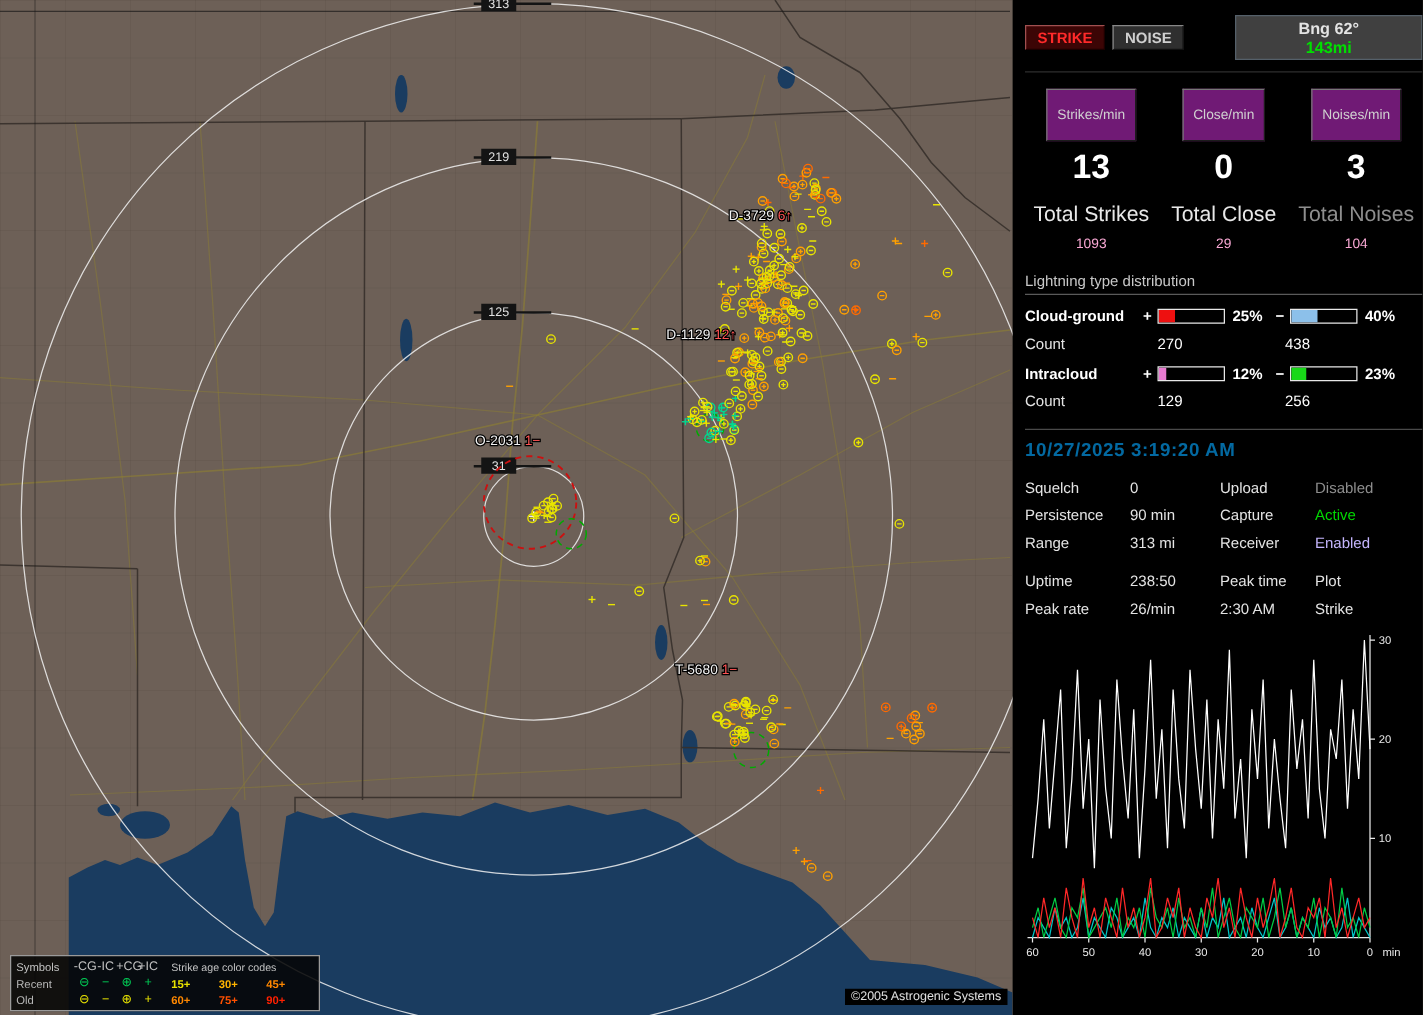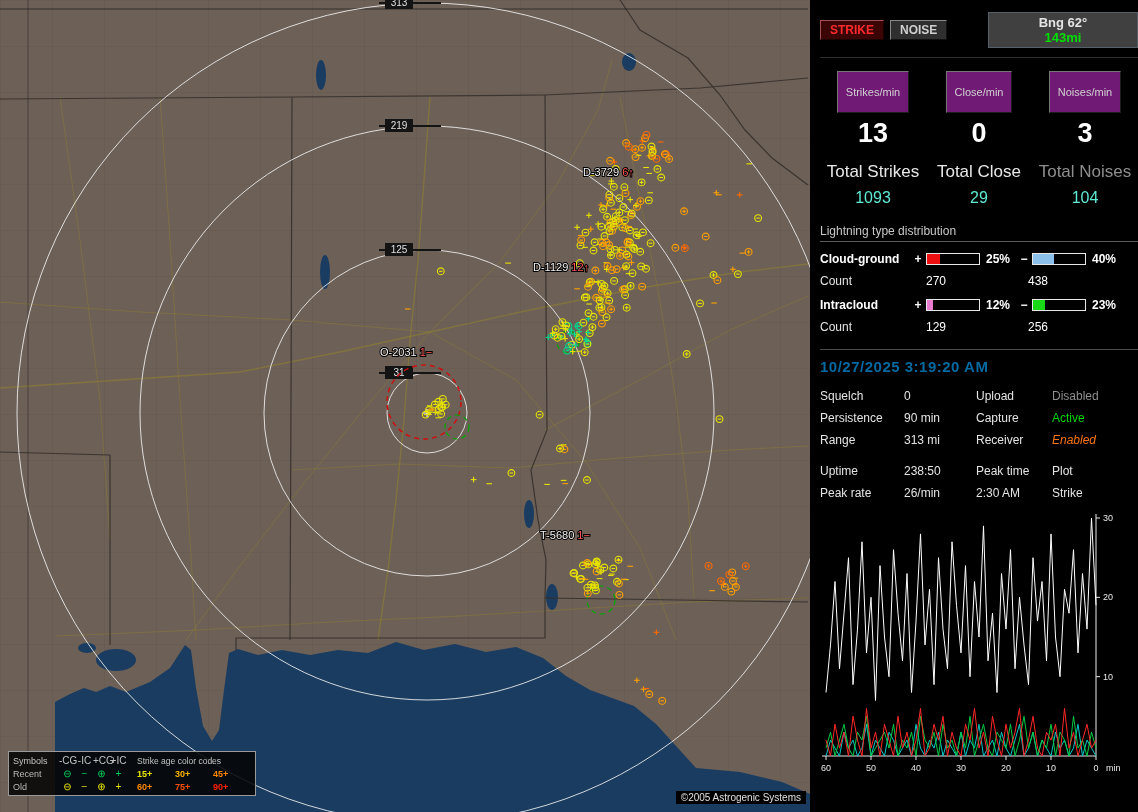--- a/index.html
+++ b/index.html
@@ -1,41 +1,41 @@
 <!DOCTYPE html>
 <html><head>
 <meta charset="utf-8">
 <style>
   *{margin:0;padding:0;box-sizing:border-box;}
   body{background:#000;font-family:"Liberation Sans",sans-serif;}
   #root{position:relative;width:1138px;height:812px;background:#000;display:flex;overflow:hidden;}
   
   #map-wrap{position:relative;width:810px;height:812px;flex:0 0 810px;background:#6d6057;}
-  #legend{position:absolute;left:8px;bottom:16px;background:rgba(5,5,5,.88);border:1px solid #9a9a9a;font-size:9px;color:#b8b8b8;padding:2px 4px;}
+  #legend{position:absolute;left:8px;bottom:3px;background:rgba(5,5,5,.88);border:1px solid #9a9a9a;font-size:9px;color:#b8b8b8;padding:2px 4px;}
   .lg-grid{display:grid;grid-template-columns:46px 17px 17px 17px 17px 10px 38px 38px 38px;grid-auto-rows:13px;align-items:center;white-space:nowrap;}
   .lg-head{color:#c2c2c2;}
   .lg-sym{text-align:center;font-size:10px;line-height:10px;}
   .lg-age{font-size:8.5px;}
   .lg-agev{font-weight:bold;}
   #copyright{position:absolute;right:4px;bottom:8px;background:#000;color:#e0e0e0;font-size:10px;padding:1px 5px;}
   
   #panel{flex:1;background:#000;color:#e4e4e4;padding:12px 8px 0 10px;font-size:12px;height:812px;}
   .topbar{display:flex;align-items:center;gap:6px;}
   .btn{font-family:"Liberation Sans",sans-serif;font-weight:bold;font-size:12px;padding:2px 9px;cursor:pointer;}
   .btn.strike{background:#3c0505;color:#ff2a2a;border:1px solid;border-color:#a05050 #1a0000 #1a0000 #a05050;}
   .btn.noise{background:#2f2f2f;color:#cfcfcf;border:1px solid;border-color:#888 #111 #111 #888;}
   .bearing{margin-left:auto;width:150px;display:flex;justify-content:space-between;align-items:center;background:#404040;border:1px solid #55606a;padding:2px 6px;font-weight:bold;font-size:13px;flex-direction:column;}
   .bearing .dist{color:#00e000;}
   .topdiv{border-top:1px solid #2e2e2e;margin-top:9px;}
   .rates{display:flex;margin-top:13px;text-align:center;}
   .rate-col{flex:1;display:flex;flex-direction:column;align-items:center;}
   .rate-badge{background:#701a75;color:#d0d0d0;border:1px solid;border-color:#777 #1c1c1c #1c1c1c #777;font-size:11px;padding:14px 8px;}
   .rate-value{font-size:27px;font-weight:bold;color:#fff;margin-top:5px;}
   .total-label{margin-top:13px;font-size:17px;}
-  .total-value{margin-top:7px;font-size:16px;color:#5eead4;}
+  .total-value{margin-top:7px;font-size:11px;color:#f9a8d4;}
   .section-title{margin-top:17px;color:#c8c8c8;padding-bottom:3px;border-bottom:1px solid #5a5a5a;}
   .dist-row{display:flex;align-items:center;margin-top:10px;gap:2px;}
   .dist-label{width:90px;font-weight:bold;color:#fff;}
   .pm{width:12px;text-align:center;color:#fff;font-weight:bold;}
   .bar{width:54px;height:12px;border:1px solid #e8e8e8;background:#000;display:inline-block;overflow:hidden;}
   .bar .fill{display:block;height:100%;}
   .pct{width:34px;font-weight:bold;color:#fff;padding-left:4px;}
   .count-row{display:flex;margin-top:8px;}
   .count-row .cl{width:106px;}
   .count-row .c1{width:102px;color:#fff;}
@@ -1518,21 +1518,21 @@
       <span style="color: rgb(142, 142, 142);">Disabled</span>
 
       <span>Persistence</span>
       <span>90 min</span>
       <span>Capture</span>
       <span style="color: rgb(0, 216, 0);">Active</span>
 
       <span>Range</span>
       <span>313 mi</span>
       <span>Receiver</span>
-      <span style="color: #f97316; font-style: italic;">Enabled</span>
+      <span style="color: #c4b5fd;">Enabled</span>
     </div>
 
     <div class="status">
       <span>Uptime</span>
       <span>238:50</span>
       <span>Peak time</span>
       <span>Plot</span>
 
       <span>Peak rate</span>
       <span>26/min</span>

